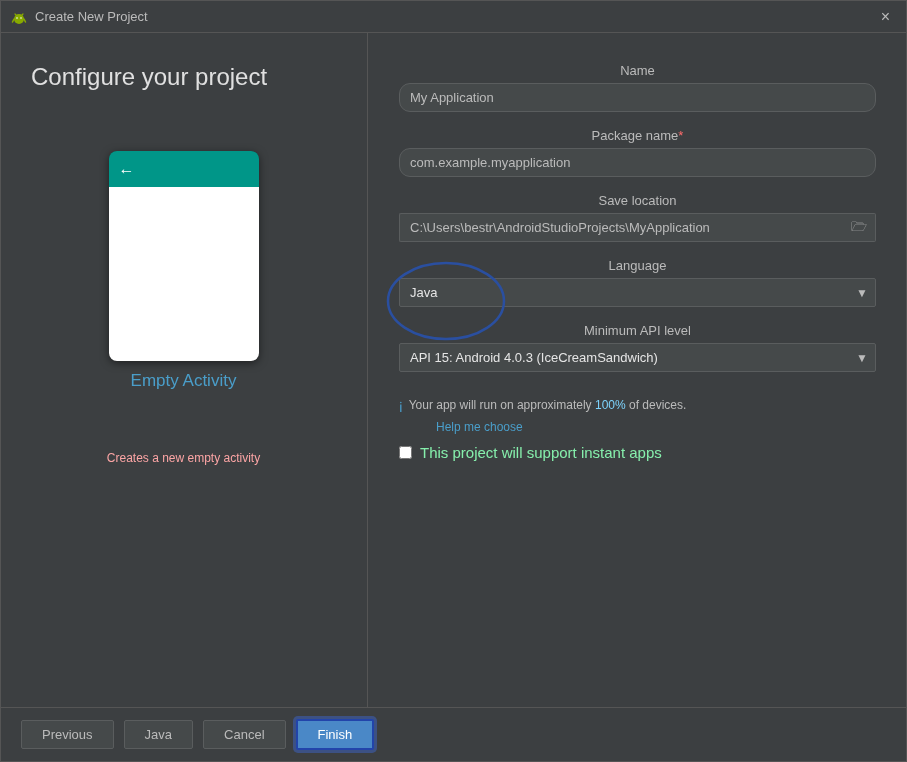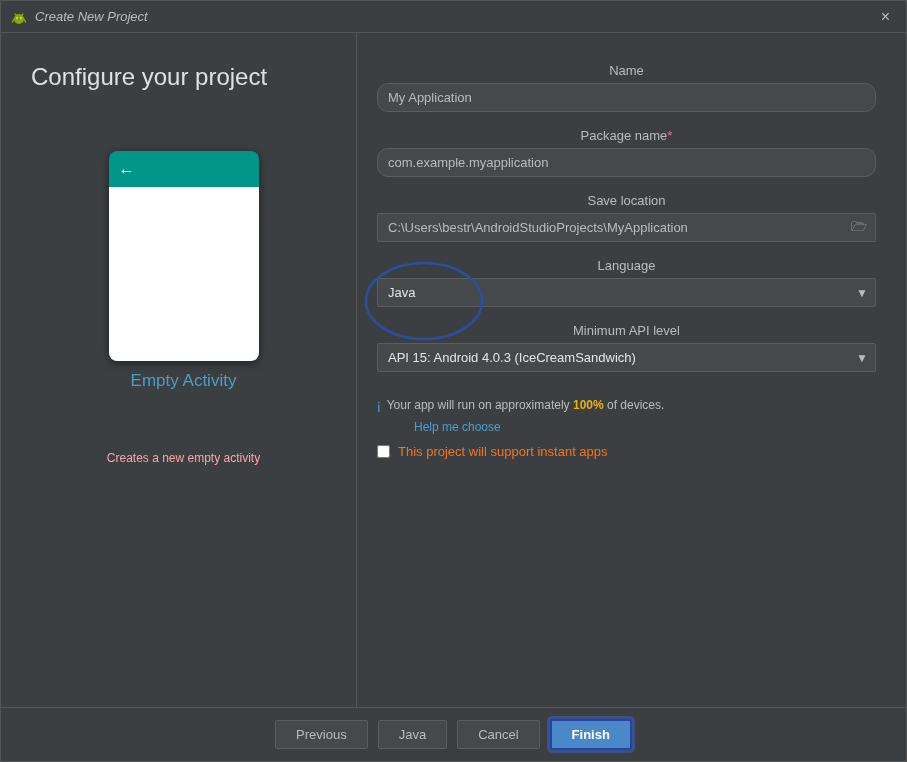--- a/index.html
+++ b/index.html
@@ -32,35 +32,35 @@
     }
     .title-bar-icon {
       width: 16px;
       height: 16px;
       margin-right: 8px;
     }
     .title-bar-text {
       color: #bbbbbb;
       font-size: 13px;
       flex: 1;
-      font-style: italic;
     }
     .title-bar-close {
       color: #bbbbbb;
       font-size: 16px;
       cursor: pointer;
       background: none;
       border: none;
       padding: 2px 6px;
     }
     .content-area {
       display: flex;
       flex-direction: row;
       flex: 1;
       overflow: hidden;
+      gap: 11px;
     }
     .left-panel {
       width: 355px;
       background: #3c3f41;
       display: flex;
       flex-direction: column;
       align-items: flex-start;
       padding: 30px 20px 20px 30px;
       flex-shrink: 0;
     }
@@ -204,70 +204,70 @@
       margin-right: 6px;
       margin-top: 1px;
       flex-shrink: 0;
     }
     .info-text {
       color: #bbbbbb;
       font-size: 12px;
       line-height: 1.5;
     }
     .info-text strong {
-      color: #eab308;
-      font-weight: bold;
+      color: #7dd3fc;
+      font-weight: normal;
     }
     .help-link {
       color: #4a9eca;
       font-size: 12px;
       text-decoration: none;
       cursor: pointer;
       display: block;
       margin-left: 37px;
       margin-bottom: 10px;
     }
     .checkbox-row {
       display: flex;
       align-items: center;
       margin-bottom: 8px;
     }
     .checkbox-row input[type="checkbox"] {
       margin-right: 8px;
       cursor: pointer;
     }
     .checkbox-label {
-      color: #f97316;
-      font-size: 13px;
+      color: #86efac;
+      font-size: 15px;
     }
     .footer-bar {
       height: 54px;
       background: #3c3f41;
       border-top: 1px solid #555;
       display: flex;
       align-items: center;
-      justify-content: center;
+      justify-content: flex-start;
       padding: 0 20px;
       gap: 10px;
       flex-shrink: 0;
     }
     .btn {
       padding: 6px 20px;
       font-size: 13px;
       border-radius: 2px;
       cursor: pointer;
       border: 1px solid #5a5d5e;
       background: #45494a;
       color: #bbbbbb;
     }
     .btn-finish {
       background: #4a88c7;
       border: 2px solid #2244aa;
       color: white;
-      font-weight: 700;
+      font-weight: 400;
       box-shadow: 0 0 0 3px rgba(60, 100, 200, 0.5);
     }
     .divider-v {
       width: 1px;
       background: #555;
       height: 100%;
       flex-shrink: 0;
     }
   </style>
 </head>

